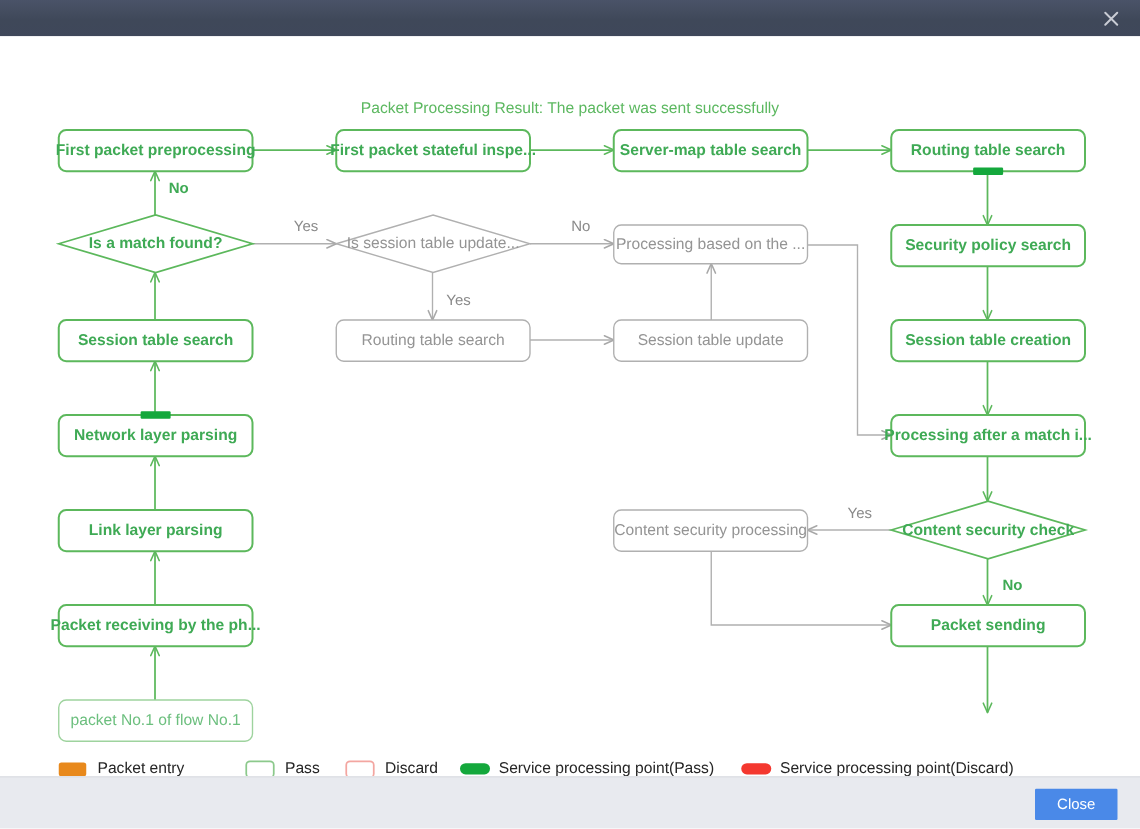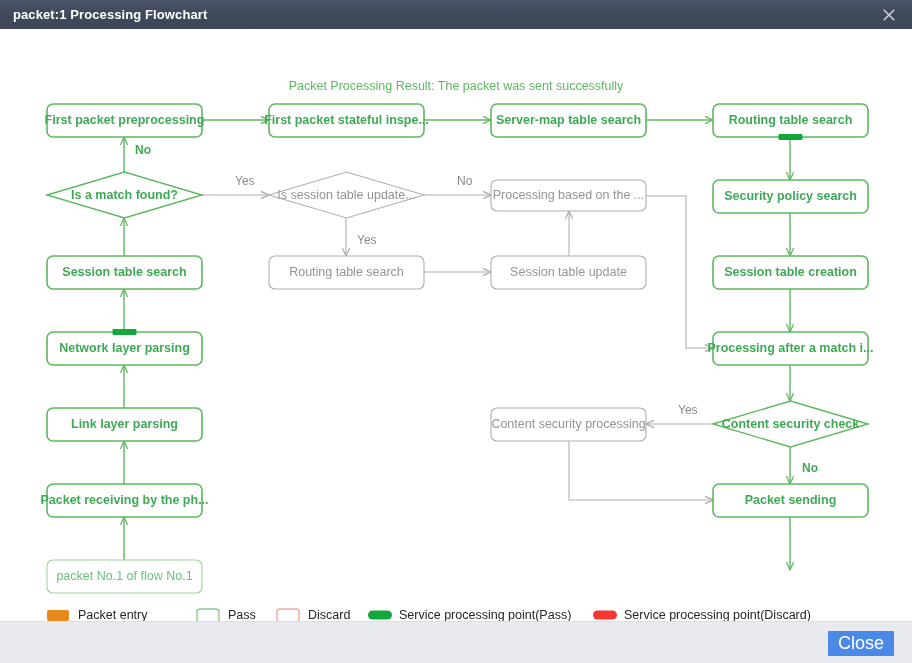--- a/index.html
+++ b/index.html
@@ -73,21 +73,21 @@
     background: #e8eaef;
     border-top: 1px solid #dcdee3;
     box-sizing: border-box;
   }
   .close-button {
     position: absolute;
     right: 18px; top: 9px;
     width: 66px; height: 25px;
     background: #4a89e8;
     color: #ffffff;
-    font-size: 18px;
+    font-size: 12px;
     border: none;
     border-radius: 1px;
     cursor: pointer;
     font-family: "Liberation Sans", sans-serif;
     padding: 0;
     line-height: 25px;
     text-align: center;
   }
 
   
@@ -120,21 +120,20 @@
     fill: #262626;
     dominant-baseline: middle;
   }
 </style>
 </head>
 <body>
 
 <div id="app">
 
   <div class="titlebar">
-    <span class="titlebar-title">packet:1 Processing Flowchart</span>
     <div class="titlebar-close">
       <svg width="16" height="16" viewBox="0 0 16 16" aria-hidden="true">
         <path d="M3.2 3.2 L12.8 12.8 M12.8 3.2 L3.2 12.8" stroke="#c9ccd4" stroke-width="1.6" fill="none" stroke-linecap="round"></path>
       </svg>
     </div>
   </div>
 
   <div class="dialog-body">
     <div class="canvas">
       <svg id="chart-svg" width="912" height="592" viewBox="0 0 912 592">

